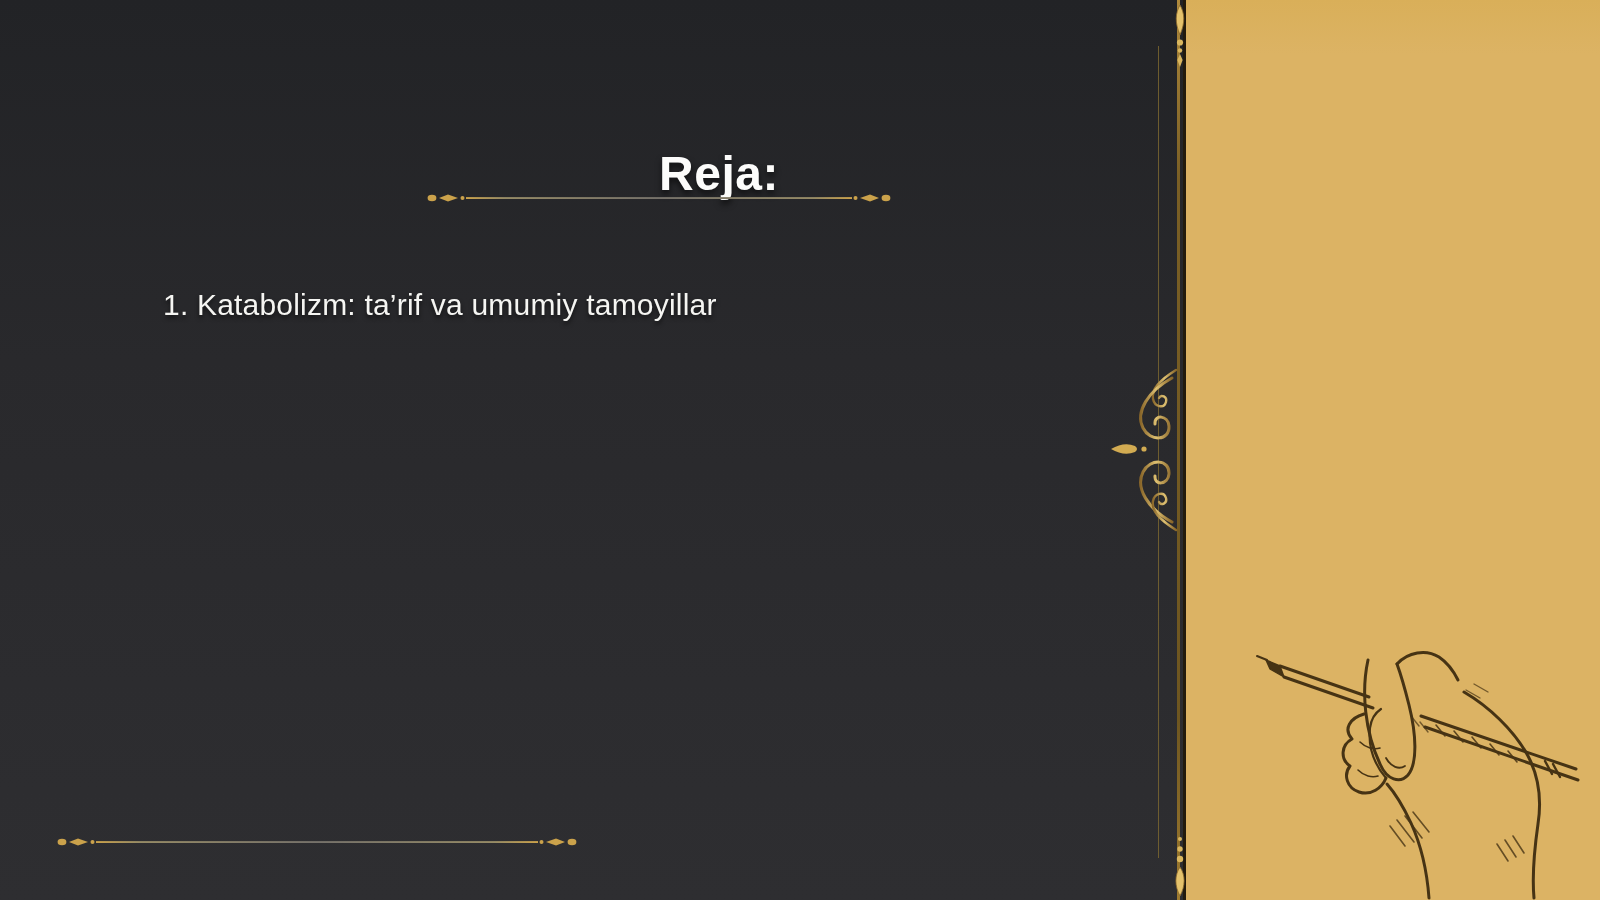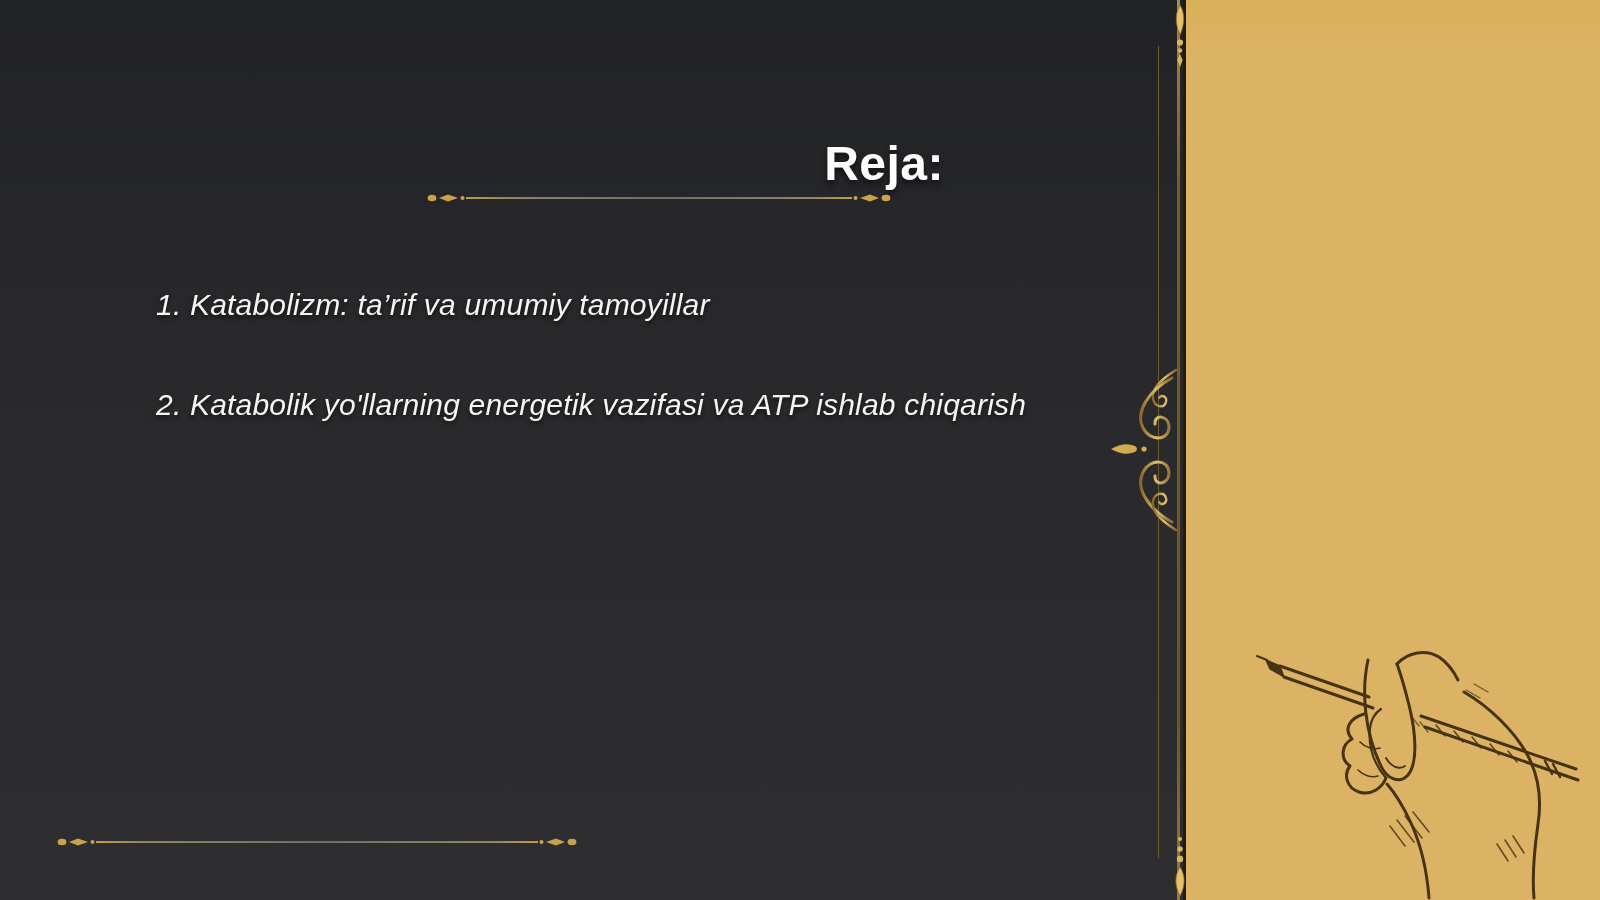--- a/index.html
+++ b/index.html
@@ -20,31 +20,31 @@
   .border-line-faint{
     position:absolute;left:1158px;top:46px;width:1px;height:812px;
     background:#7a6630;opacity:.85;
   }
   .border-line-main{
     position:absolute;left:1177px;top:0;width:3px;height:900px;
     background:linear-gradient(180deg,#b08a3c 0%,#7a5f25 20%,#6e5620 80%,#a07c30 100%);
   }
 
   .title{
-    position:absolute;left:470px;top:133px;width:470px;margin:4px;
-    text-align:right;font-size:48px;line-height:54px;font-weight:700;
+    position:absolute;left:470px;top:133px;width:470px;margin:14px;
+    text-align:center;font-size:48px;line-height:54px;font-weight:700;
     color:#fcfcfb;letter-spacing:.5px;
     text-shadow:0 4px 6px rgba(0,0,0,.6);
   }
   .title-divider{left:426px;top:190px;}
   .bottom-divider{left:56px;top:834px;}
 
   .list-item{
-    position:absolute;left:156px;width:960px;
-    font-size:30px;font-style:italic;color:#f5f5f2;letter-spacing:.2px;
+    position:absolute;left:163px;width:960px;
+    font-size:30px;color:#f5f5f2;letter-spacing:.2px;
     text-shadow:0 3px 4px rgba(0,0,0,.55);white-space:nowrap;
   }
   .item-0{top:288px;}
   .item-1{top:388px;}
   .item-2{top:488px;}
 
   .finial-top{left:1168px;top:4px;}
   .finial-bottom{left:1168px;top:834px;}
   .flourish{left:1108px;top:366px;}
   .hand{left:1240px;top:630px;}
@@ -109,21 +109,20 @@
 
   <h1 class="title">Reja:</h1>
 
   <svg class="title-divider" width="466" height="16" viewBox="0 0 466 16">
     <rect x="40" y="7.1" width="386" height="1.9" fill="url(#hline)"></rect>
     <use href="#div-end"></use>
     <use href="#div-end" transform="translate(466,0) scale(-1,1)"></use>
   </svg>
 
   <div class="list-item item-0">1. Katabolizm: ta’rif va umumiy tamoyillar</div>
-  <div class="list-item item-1">2. Katabolik yo'llarning energetik vazifasi va ATP ishlab chiqarish</div>
 
   <svg class="bottom-divider" width="522" height="16" viewBox="0 0 522 16">
     <rect x="40" y="7.1" width="442" height="1.9" fill="url(#hline)"></rect>
     <use href="#div-end"></use>
     <use href="#div-end" transform="translate(522,0) scale(-1,1)"></use>
   </svg>
 
   <svg class="hand" width="360" height="270" viewBox="0 0 360 270">
     <g stroke="#463314" fill="none" stroke-linecap="round" stroke-linejoin="round">
 

